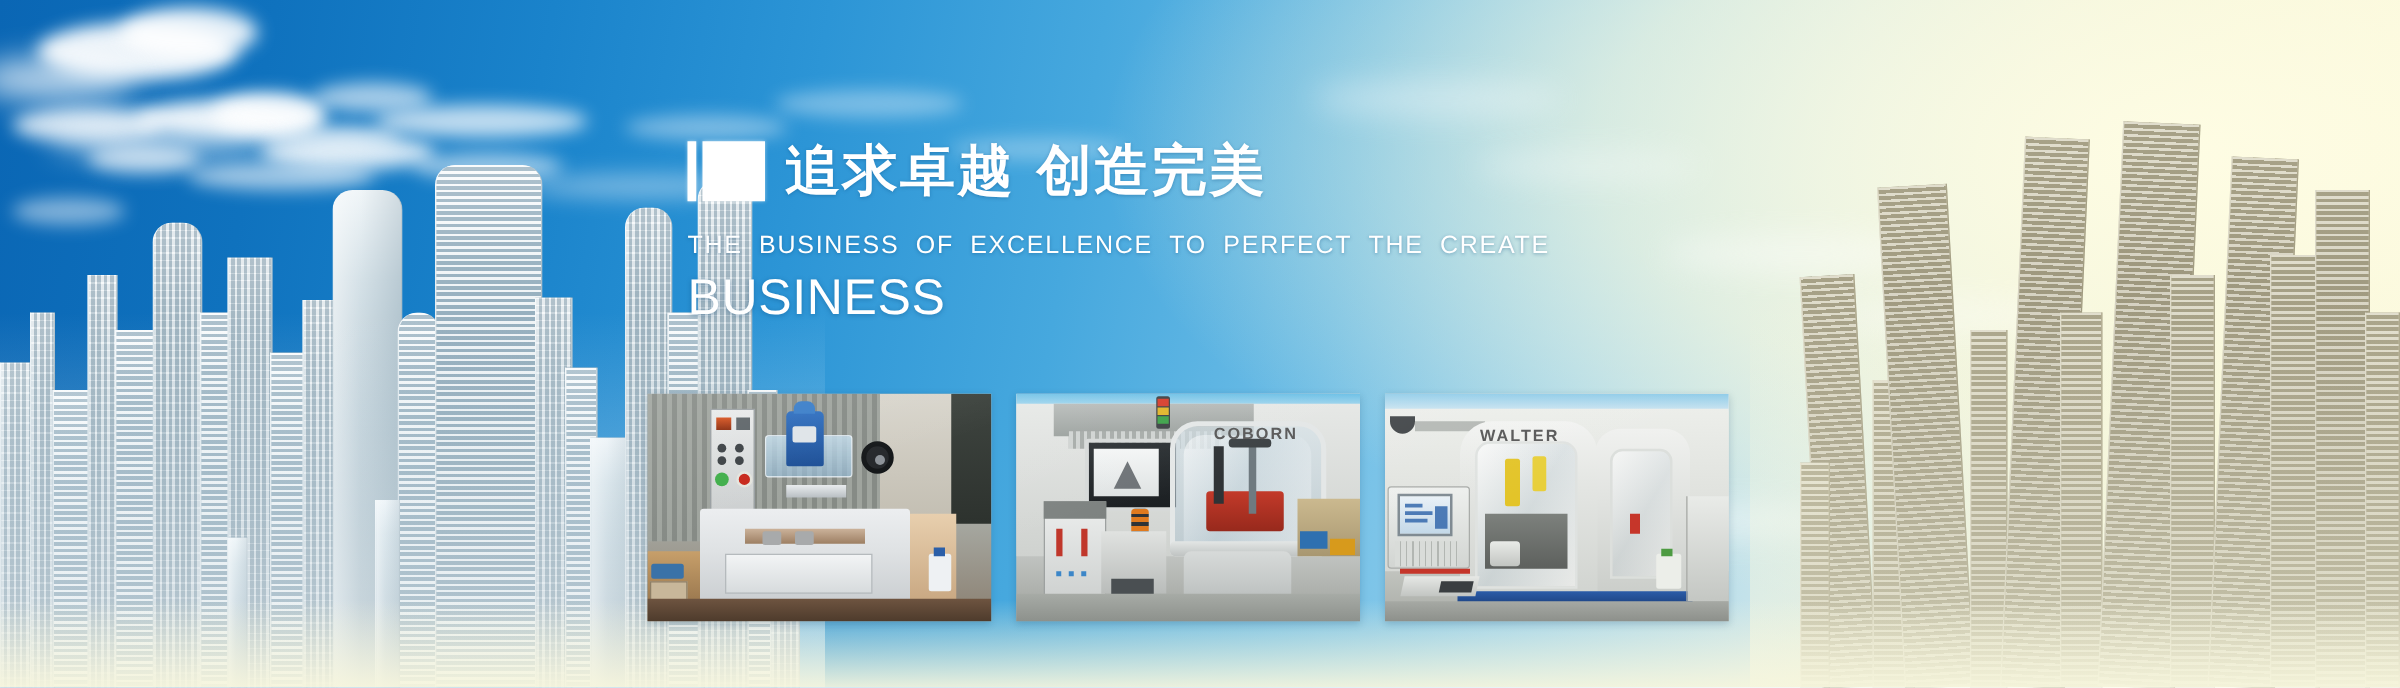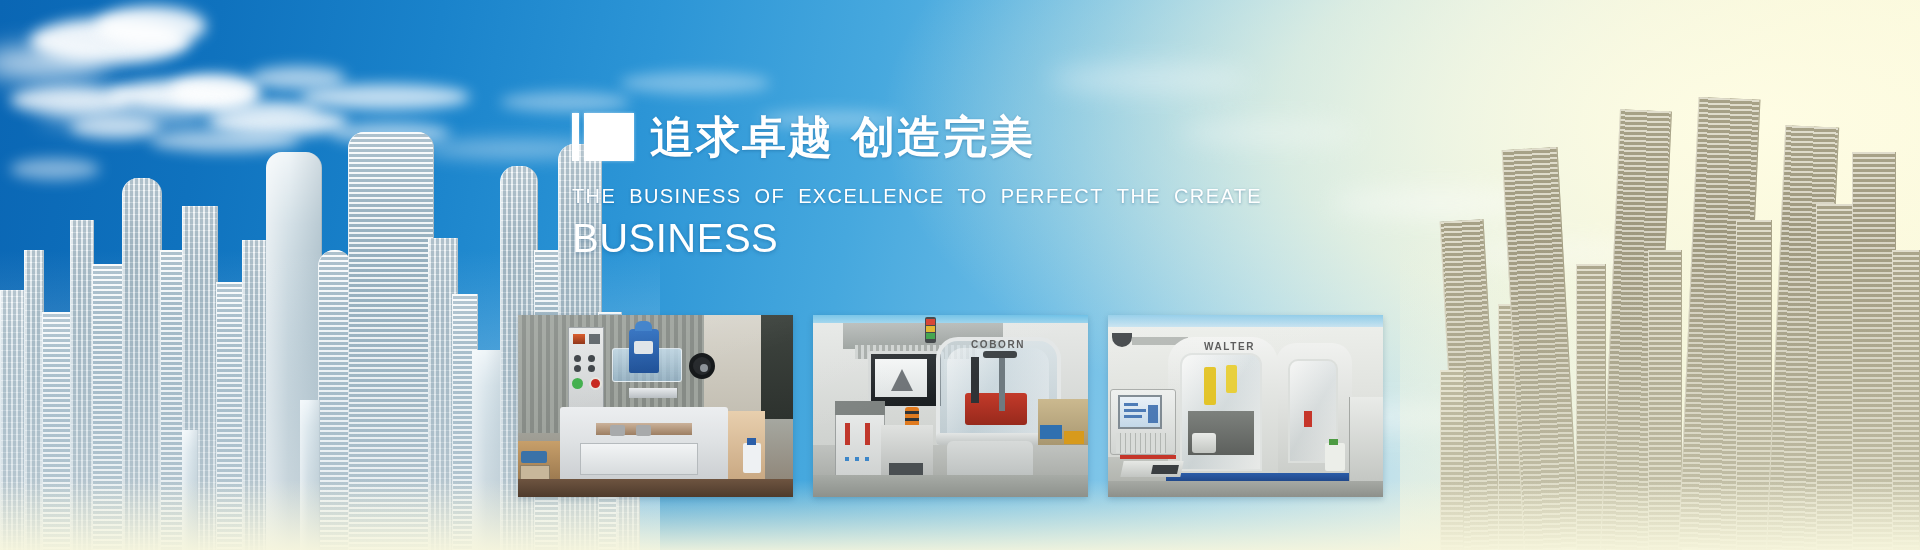--- a/index.html
+++ b/index.html
@@ -111,21 +111,21 @@
   }
   .ground-fade{
     position:absolute;left:0;right:0;bottom:0;height:70px;
     background:linear-gradient(180deg,rgba(247,246,221,0) 0%,rgba(247,246,221,.55) 60%,rgba(247,246,221,.92) 100%);
     pointer-events:none;
   }
 
   
   .content{
     position:absolute;
-    left:540px;
+    left:518px;
     top:108px;
     width:900px;
     z-index:20;
     padding-left:32px;
   }
 
   .title-row{
     display:flex;
     align-items:center;
     height:58px;
@@ -189,21 +189,21 @@
     position:relative;
     width:275px;
     height:182px;
     overflow:hidden;
     background:#c9ccc6;
     box-shadow:0 2px 6px rgba(20,60,90,.22);
   }
   .photo .cap{
     position:absolute;
     color:#5d5d5d;
-    font-size:10px;
+    font-size:13px;
     letter-spacing:1.6px;
     font-weight:bold;
     z-index:9;
   }
 
   
   .p1{background:linear-gradient(180deg,#b9bcb6 0%,#a9aca6 52%,#8a7f70 100%);}
   .p1 .wall{
     position:absolute;left:0;top:0;width:186px;height:118px;
     background:repeating-linear-gradient(90deg,#9fa49e 0px,#9fa49e 4px,#868b86 4px,#868b86 8px);
@@ -355,21 +355,21 @@
     position:absolute;left:180px;top:44px;width:50px;height:104px;
     background:linear-gradient(120deg,rgba(255,255,255,.5),rgba(196,208,216,.3) 52%,rgba(255,255,255,.4));
     border:2px solid #dcdfdc;border-radius:10px 10px 0 0;
   }
   .p3 .redstrip{position:absolute;left:196px;top:96px;width:8px;height:16px;background:#c6362a;}
   .p3 .bluebar{
     position:absolute;left:58px;top:158px;width:188px;height:12px;
     background:linear-gradient(180deg,#2b5ca8,#1b3f7c);
   }
   .p3 .bluebar2{position:absolute;left:58px;top:168px;width:188px;height:6px;background:#dfe2df;}
-  .p3 .brand{left:76px;top:26px;margin-left:20px;}
+  .p3 .brand{left:76px;top:26px;}
   .p3 .console{
     position:absolute;left:2px;top:74px;width:66px;height:66px;
     background:linear-gradient(180deg,#eef0ee,#d2d5d2);border:1px solid #a9aca9;border-radius:3px;
   }
   .p3 .cscreen{position:absolute;left:10px;top:80px;width:44px;height:34px;background:linear-gradient(180deg,#e9f1f7,#c3d8e8);border:2px solid #7f8a92;}
   .p3 .cscreen i{position:absolute;display:block;background:#4a79b5;height:3px;}
   .p3 .keys{position:absolute;left:8px;top:118px;width:50px;height:20px;background:repeating-linear-gradient(90deg,#d9dcd9 0px,#d9dcd9 4px,#b2b6b2 4px,#b2b6b2 5px);}
   .p3 .keyrow{position:absolute;left:12px;top:140px;width:56px;height:4px;background:#c5362a;}
   .p3 .kb{
     position:absolute;left:14px;top:146px;width:60px;height:16px;

